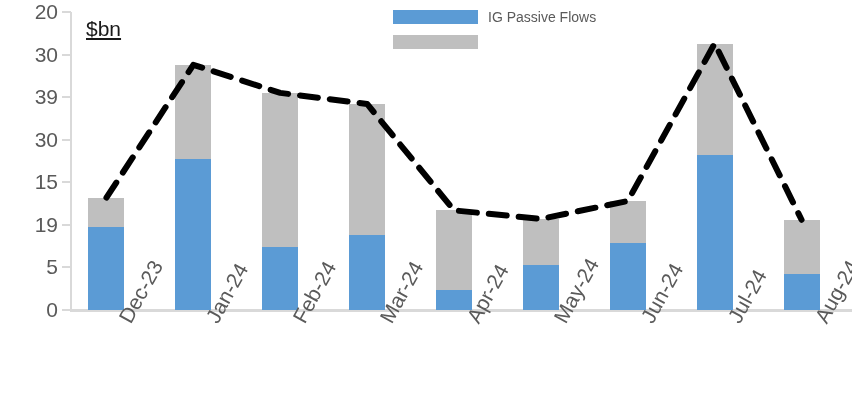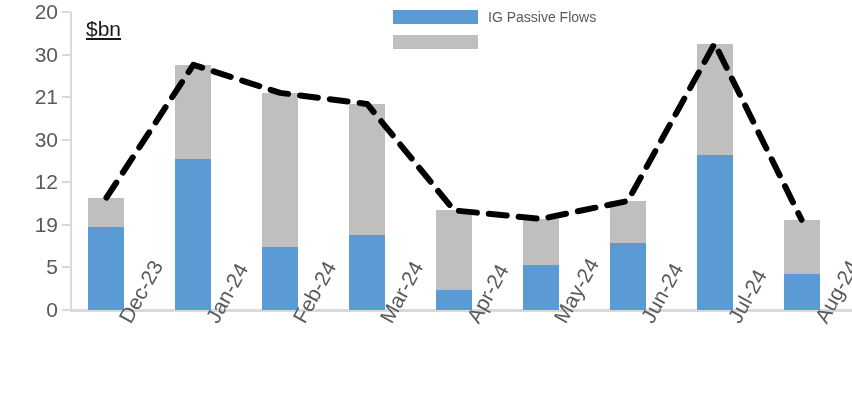--- a/index.html
+++ b/index.html
@@ -108,29 +108,29 @@
       <div class="tick" style="top: 266.429px;"></div>
       <div class="ytick-wrap" style="top: 256.429px;">
         <div class="ytick-label">5</div>
       </div>
       <div class="tick" style="top: 223.857px;"></div>
       <div class="ytick-wrap" style="top: 213.857px;">
         <div class="ytick-label">19</div>
       </div>
       <div class="tick" style="top: 181.286px;"></div>
       <div class="ytick-wrap" style="top: 171.286px;">
-        <div class="ytick-label">12</div>
+        <div class="ytick-label">15</div>
       </div>
       <div class="tick" style="top: 138.714px;"></div>
       <div class="ytick-wrap" style="top: 128.714px;">
         <div class="ytick-label">30</div>
       </div>
       <div class="tick" style="top: 96.1429px;"></div>
       <div class="ytick-wrap" style="top: 86.1429px;">
-        <div class="ytick-label">21</div>
+        <div class="ytick-label">39</div>
       </div>
       <div class="tick" style="top: 53.5714px;"></div>
       <div class="ytick-wrap" style="top: 43.5714px;">
         <div class="ytick-label">30</div>
       </div>
       <div class="tick" style="top: 11px;"></div>
       <div class="ytick-wrap" style="top: 1px;">
         <div class="ytick-label">20</div>
       </div>
     </div>

